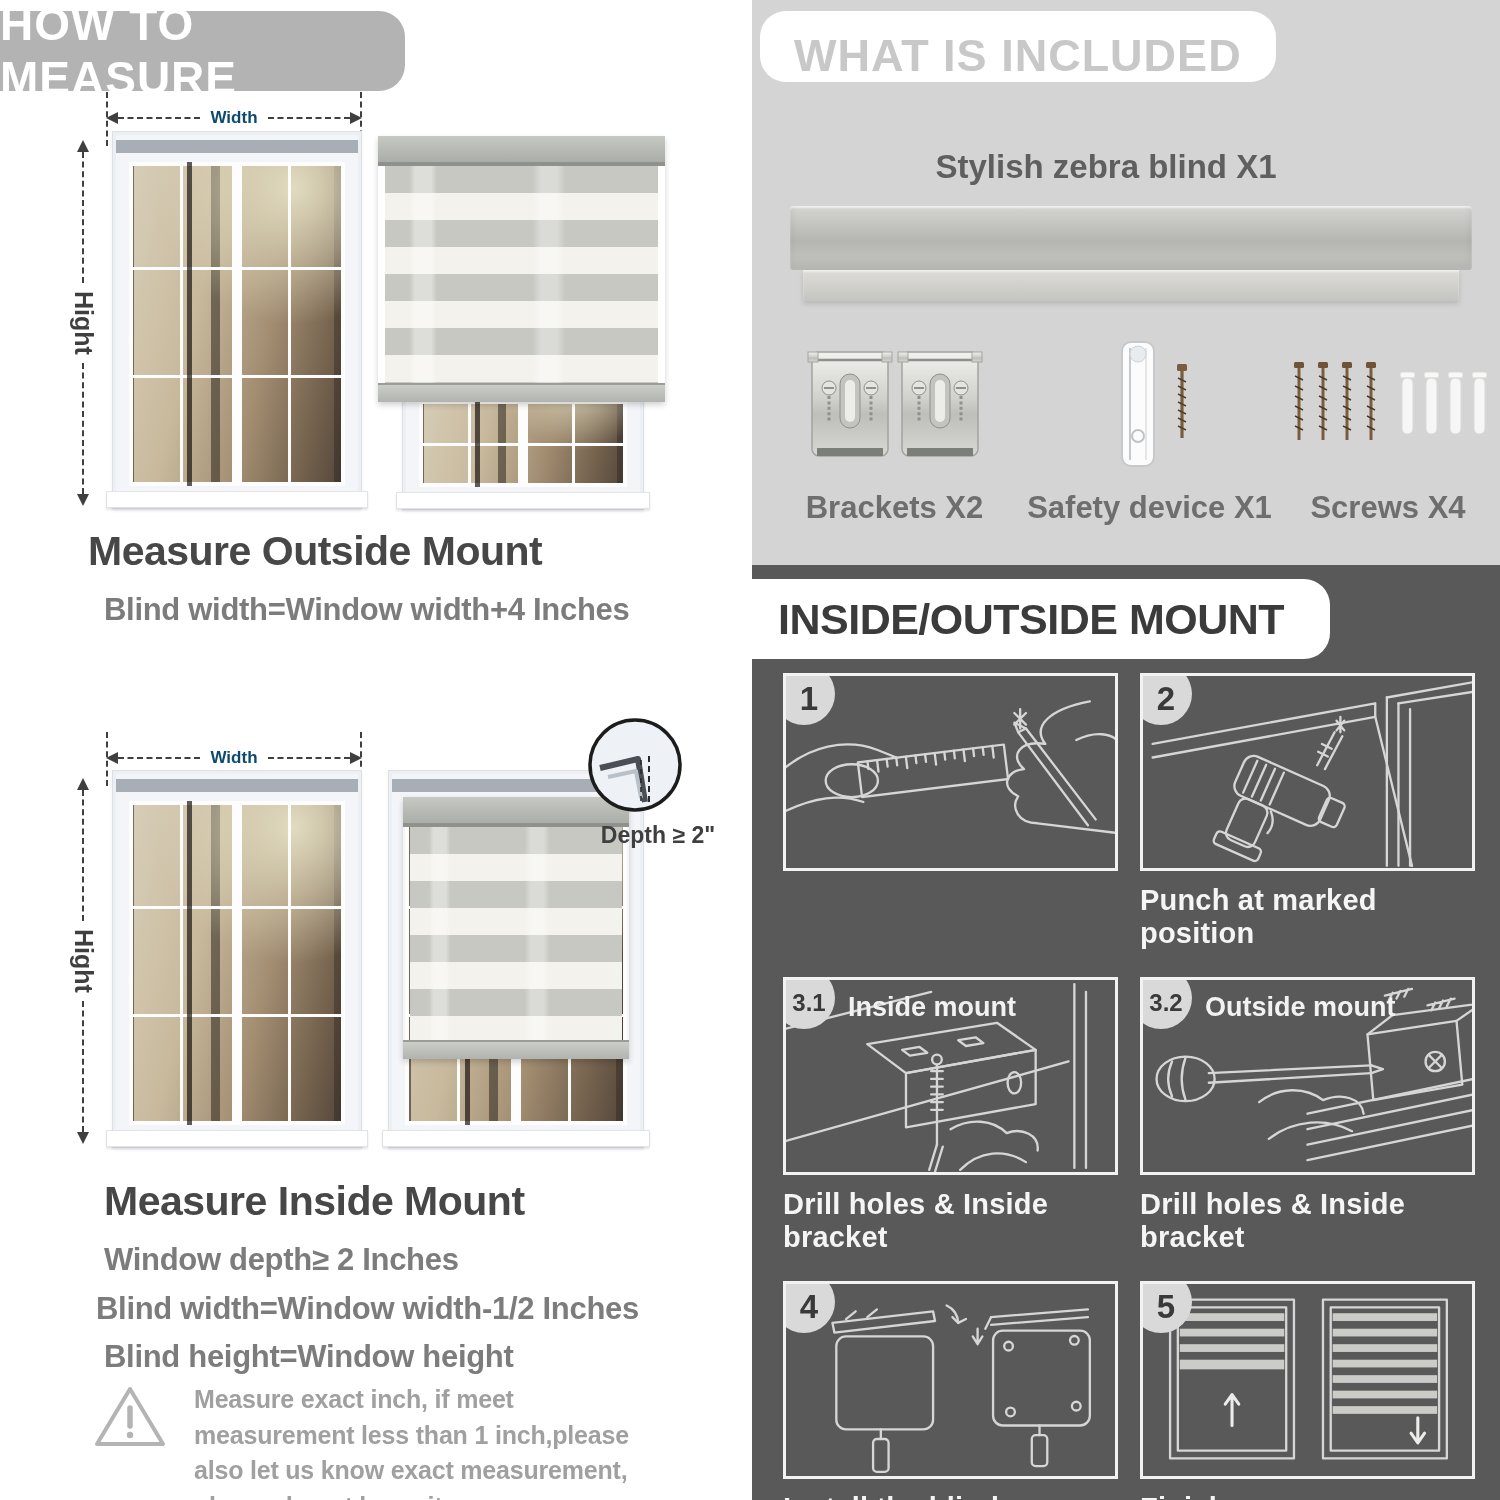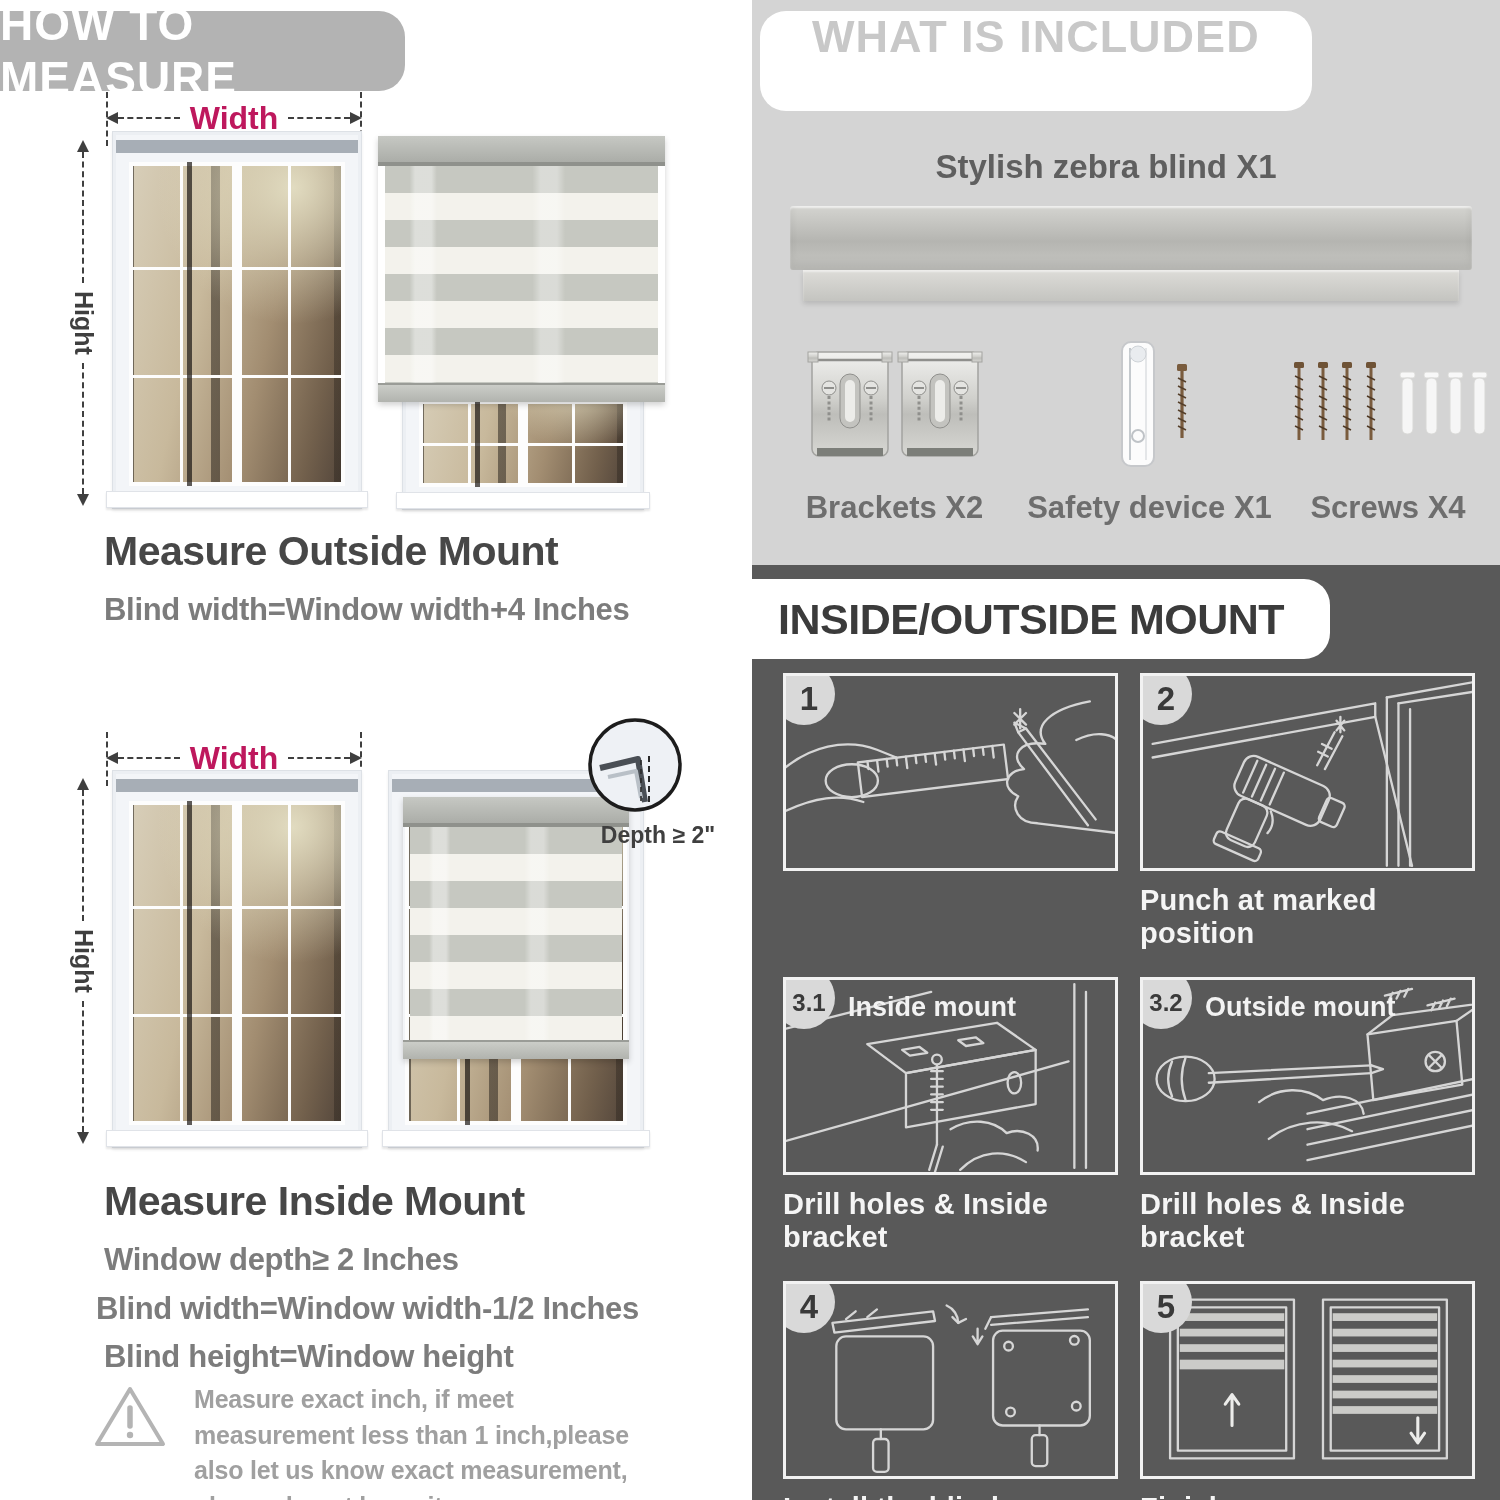--- a/index.html
+++ b/index.html
@@ -14,21 +14,21 @@
   .badge-howto span{color:#fff;font-size:46px;font-weight:bold;letter-spacing:1px;}
 
   
   .h-meas{position:absolute;height:36px;display:flex;align-items:center;}
   .h-meas .tick{position:absolute;top:-8px;bottom:-10px;border-left:2px dashed #3f3f3f;}
   .h-meas .tick.l{left:0;} .h-meas .tick.r{right:0;}
   .h-meas .dash{flex:1;border-top:2px dashed #3f3f3f;height:0;}
   .h-meas .ah{width:0;height:0;border-top:6px solid transparent;border-bottom:6px solid transparent;}
   .h-meas .ah.l{border-right:12px solid #3f3f3f;}
   .h-meas .ah.r{border-left:12px solid #3f3f3f;}
-  .h-meas .lbl{font-size:32px;font-weight:bold;color:#be185d;padding:0 10px;white-space:nowrap;}
+  .h-meas .lbl{font-size:17px;font-weight:bold;color:#0c4a6e;padding:0 10px;white-space:nowrap;}
   .v-meas{position:absolute;width:26px;display:flex;flex-direction:column;align-items:center;}
   .v-meas .vdash{flex:1;border-left:2px dashed #3f3f3f;width:0;}
   .v-meas .ah{width:0;height:0;border-left:6px solid transparent;border-right:6px solid transparent;}
   .v-meas .ah.u{border-bottom:12px solid #3f3f3f;}
   .v-meas .ah.d{border-top:12px solid #3f3f3f;}
   .v-meas .lbl{font-size:25px;font-weight:bold;color:#3f3f3f;writing-mode:vertical-rl;padding:8px 0;}
 
   
   .window{position:absolute;background:#f3f5f8;border:1px solid #dde1e6;
       box-shadow:inset 0 0 0 3px #eceff3, 0 2px 3px rgba(0,0,0,.07);}
@@ -64,22 +64,22 @@
 
   .sec-title{position:absolute;font-size:41px;font-weight:bold;color:#474747;letter-spacing:-0.5px;margin:0;}
   .sec-line{position:absolute;font-size:31px;font-weight:bold;color:#7c7c7c;margin:0;letter-spacing:-0.3px;}
 
   .warning{position:absolute;display:flex;gap:26px;align-items:flex-start;}
   .warning .wtext{font-size:25px;font-weight:bold;color:#a0a0a0;line-height:1.42;letter-spacing:-0.2px;}
 
   
   .right-half{position:absolute;left:752px;top:0;width:748px;height:1500px;}
   .included{position:absolute;left:0;top:0;width:748px;height:565px;background:#d4d4d4;}
-  .badge-included{position:absolute;left:8px;top:11px;height:100px;padding:0 52px;background:#fff;
-      border-radius:26px;display:flex;align-items:flex-start;}
+  .badge-included{position:absolute;left:8px;top:11px;height:71px;padding:0 34px;background:#fff;
+      border-radius:26px;display:flex;align-items:flex-end;}
   .badge-included span{color:#c8c8c8;font-size:45px;font-weight:bold;letter-spacing:1px;}
   .blind-title{position:absolute;left:0;right:40px;top:148px;text-align:center;
       font-size:33px;font-weight:bold;color:#5f5f5f;}
   .headrail{position:absolute;left:38px;right:28px;top:206px;}
   .hr-main{height:64px;background:linear-gradient(180deg,#d4d4d0,#b5b5b1 55%,#c7c7c3);
       border-radius:3px;box-shadow:inset 0 -7px 9px rgba(0,0,0,.09), inset 0 2px 2px rgba(255,255,255,.65);}
   .hr-sub{margin:0 13px;height:31px;background:linear-gradient(180deg,#dddcd8,#c4c4c0);
       box-shadow:0 3px 5px rgba(0,0,0,.13), inset 0 2px 2px rgba(255,255,255,.5);}
   .items{position:absolute;left:20px;right:6px;top:336px;display:flex;}
   .item{display:flex;flex-direction:column;align-items:center;}
@@ -139,21 +139,21 @@
           <div class="post"></div>
         </div>
       <div class="win-sill"></div>
     </div>
     <div class="blind" style="left:0;top:0;width:287px;height:266px;">
       <div class="b-head"></div>
       <div class="b-body"></div>
       <div class="b-foot"></div>
     </div>
   </div>
-  <h2 class="sec-title" style="left:104px;top:528px;text-align:center;">Measure Outside Mount</h2>
+  <h2 class="sec-title" style="left:88px;top:528px;text-align:center;">Measure Outside Mount</h2>
   <p class="sec-line" style="left:104px;top:592px;">Blind width=Window width+4 Inches</p>
 
   <div class="h-meas" style="left:106px;top:740px;width:256px;">
     <div class="tick l"></div>
     <div class="ah l"></div>
     <div class="dash"></div>
     <span class="lbl">Width</span>
     <div class="dash"></div>
     <div class="ah r"></div>
     <div class="tick r"></div>

